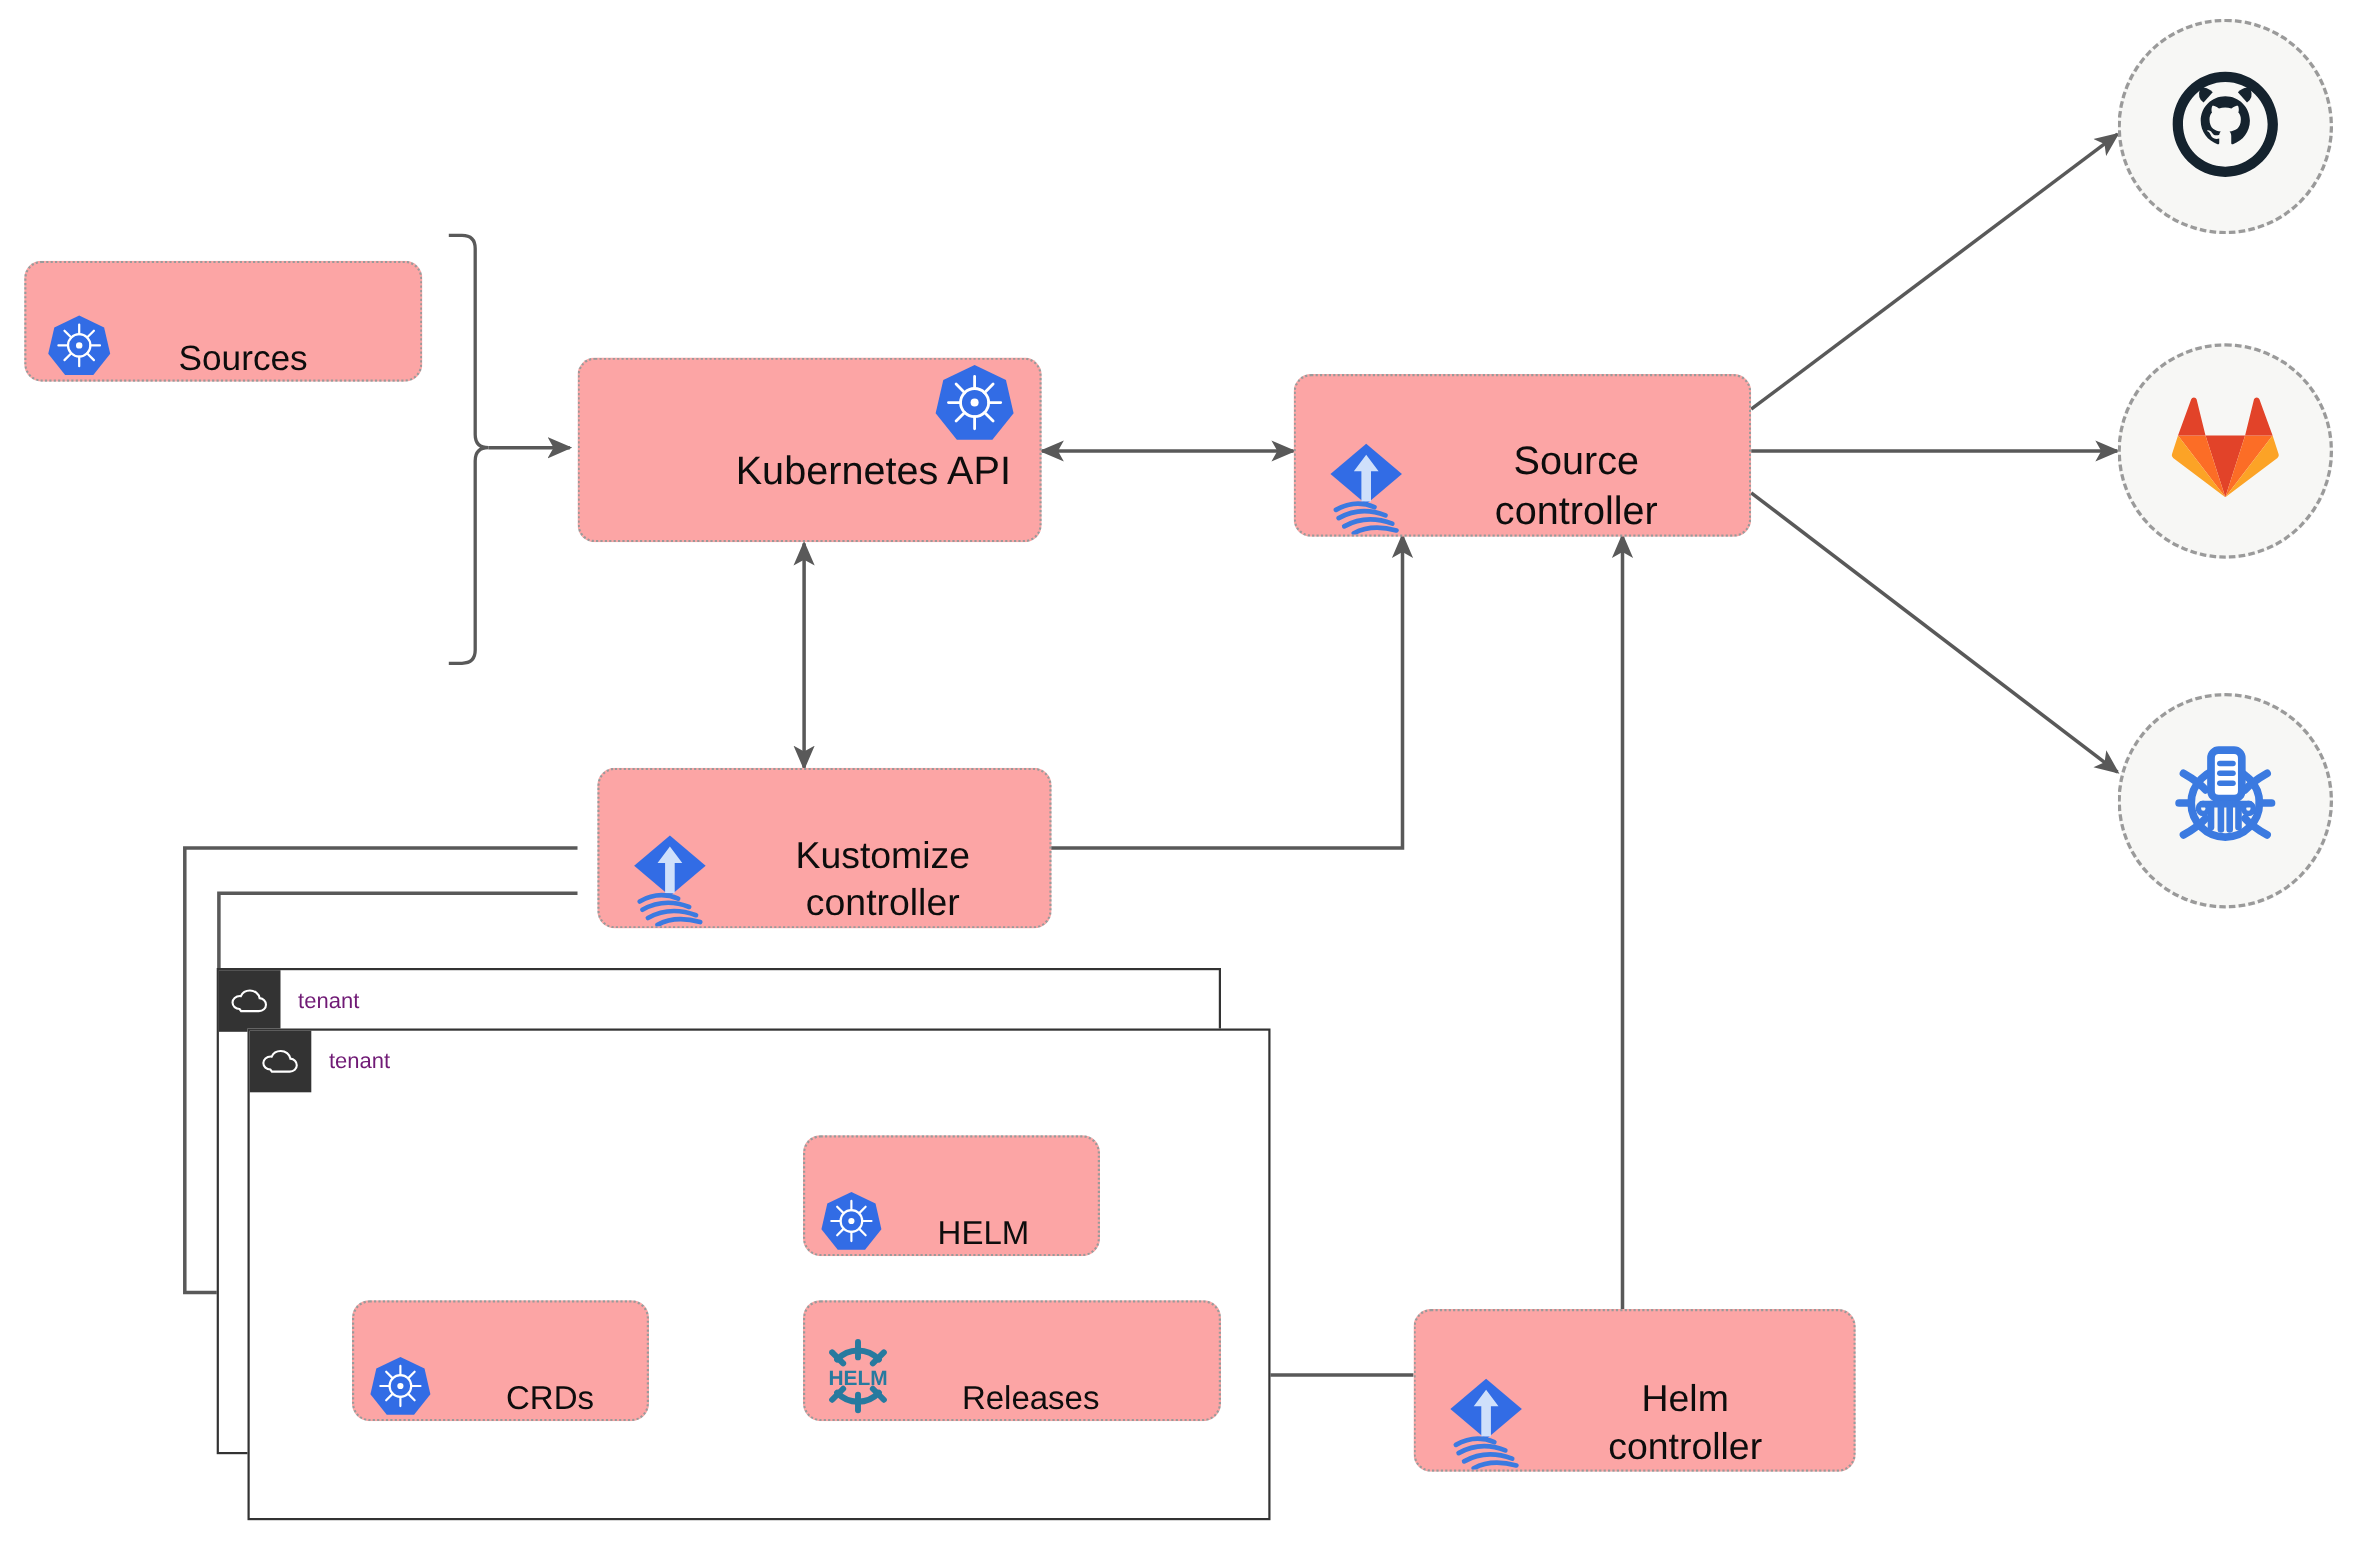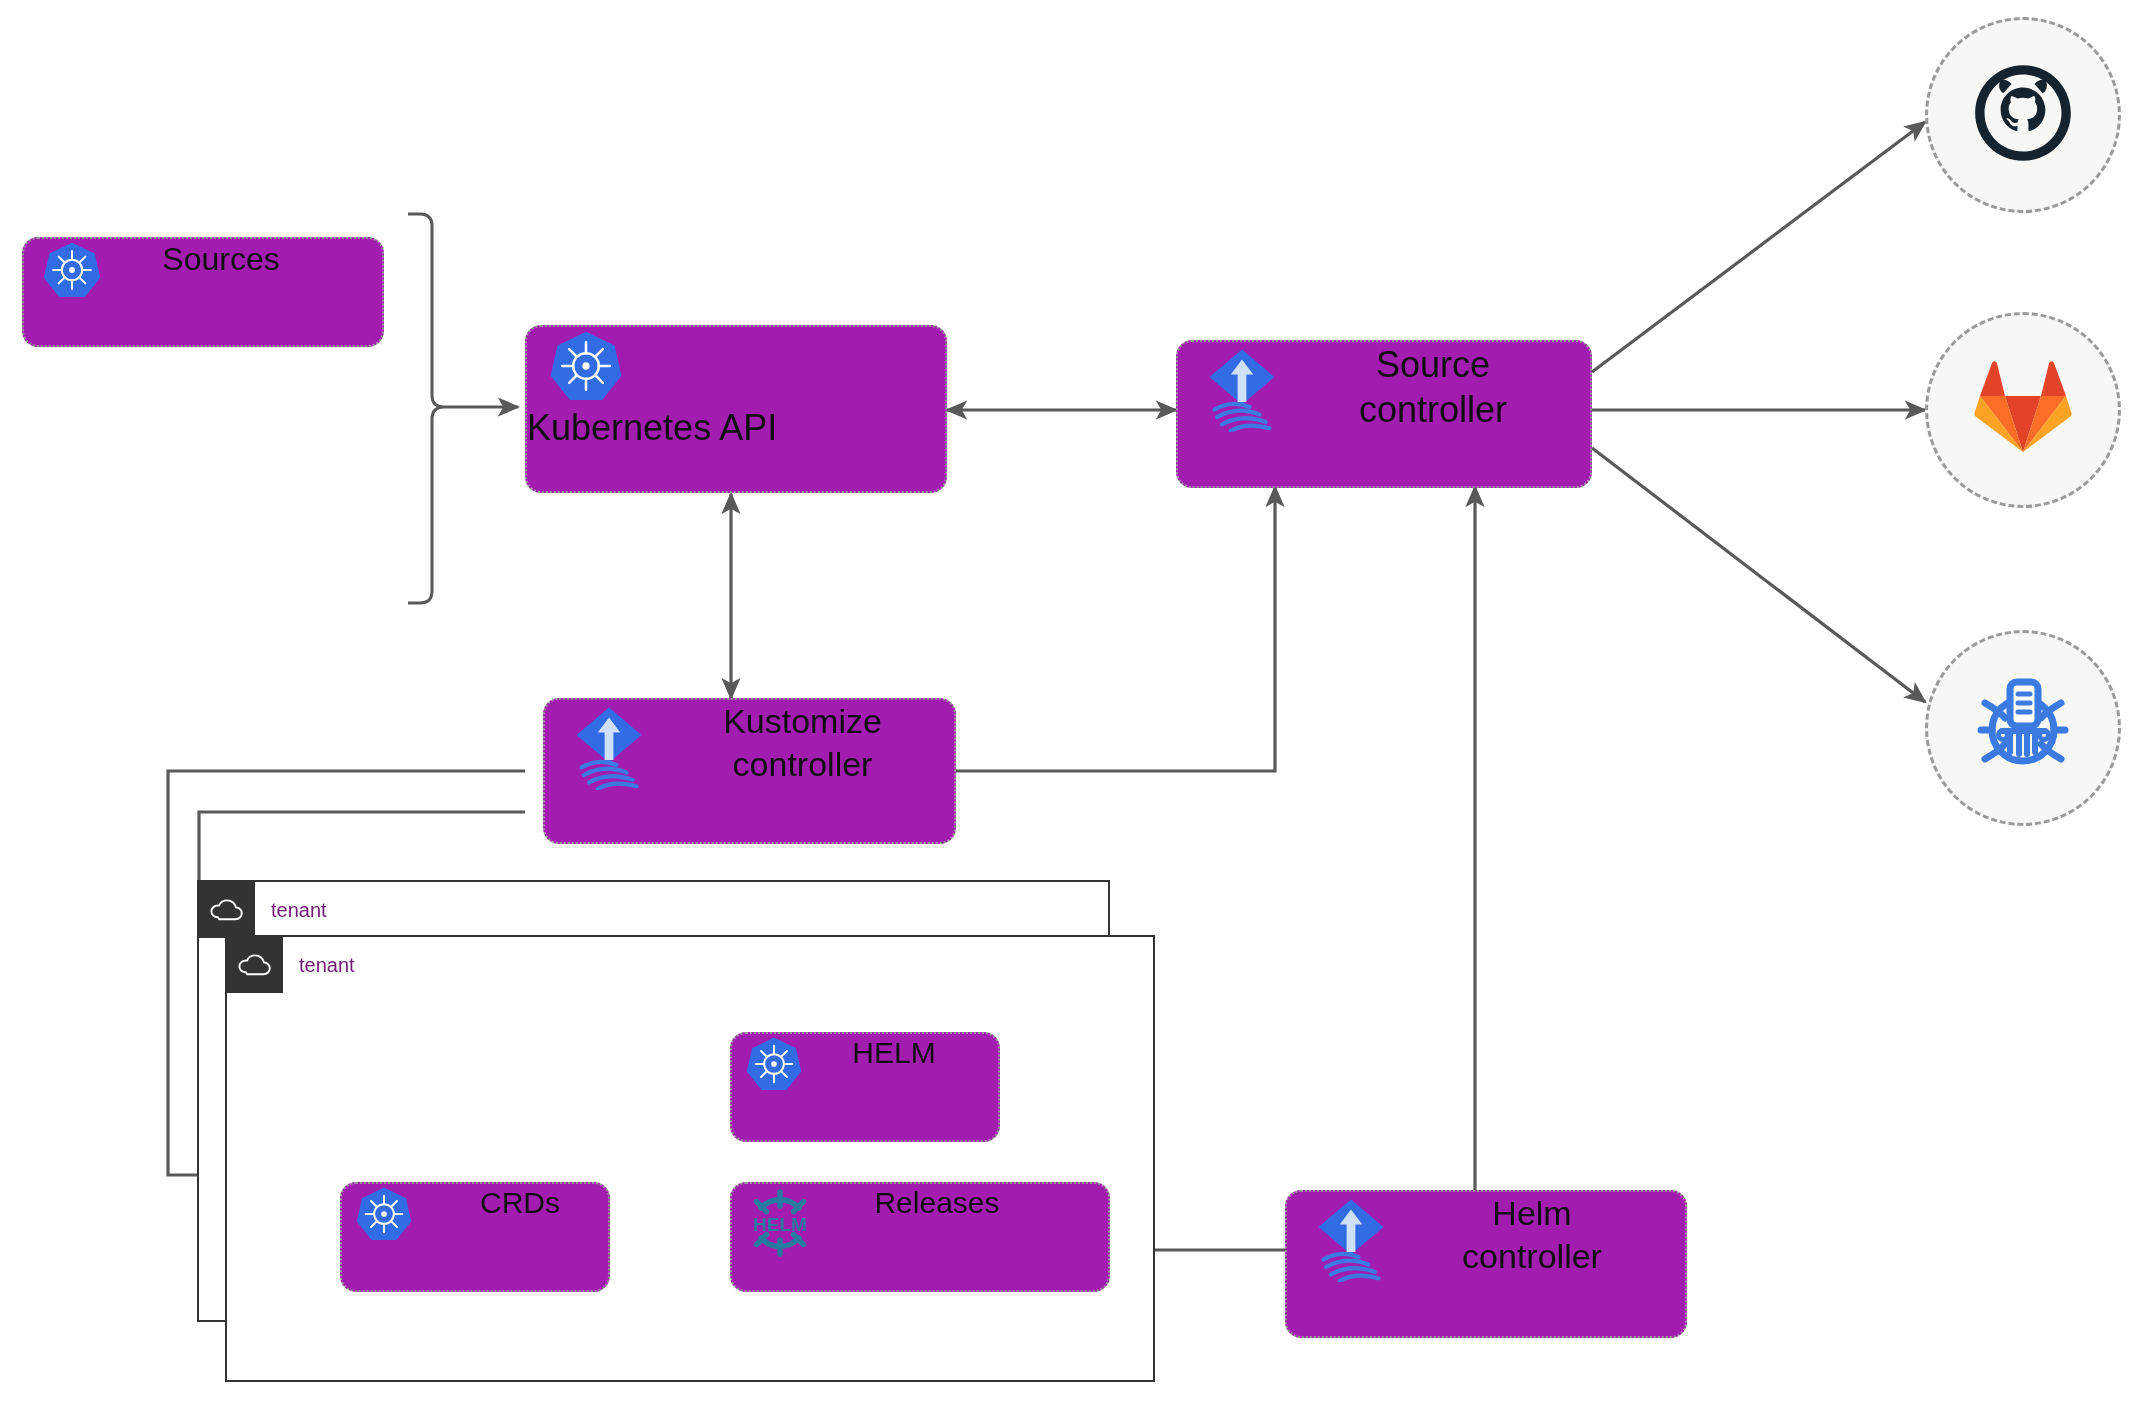--- a/index.html
+++ b/index.html
@@ -1,21 +1,21 @@
 <!DOCTYPE html>
 <html><head>
 <meta charset="utf-8">
 <style>
   html,body{margin:0;padding:0;background:#ffffff;}
   body{width:2144px;height:1407px;overflow:hidden;
        font-family:"Liberation Sans","DejaVu Sans",sans-serif;}
   #stage{position:relative;width:2144px;height:1407px;background:#fff;}
   svg.layer{position:absolute;left:0;top:0;width:2144px;height:1407px;}
-  .node{position:absolute;box-sizing:border-box;display:flex;align-items:flex-start;
-        background:#a21caf;border:2.5px dotted #9a9a9a;border-radius:16px;}
+  .node{position:absolute;box-sizing:border-box;display:flex;align-items:flex-end;
+        background:#fca5a5;border:2.5px dotted #9a9a9a;border-radius:16px;}
   .node .ico{flex:0 0 auto;display:flex;align-items:center;justify-content:center;}
   .node .lbl{flex:1 1 auto;text-align:center;color:#0d0d0d;line-height:1.25;
              white-space:pre-line;}
   .circ{position:absolute;box-sizing:border-box;border-radius:50%;
         background:#f7f7f5;border:3px dashed #9a9a9a;
         display:flex;align-items:center;justify-content:center;}
   .tenant{position:absolute;box-sizing:border-box;background:#ffffff;
           border:2.5px solid #333333;}
   .tenant .bar{position:absolute;left:0;top:0;width:56px;height:56px;background:#333333;
                display:flex;align-items:center;justify-content:center;}
@@ -176,21 +176,21 @@
           <circle cx="32" cy="32" r="10.5"></circle>
           <path d="M32 12.5v9M32 42.5v9M12.5 32h9M42.5 32h9M18.2 18.2l6.4 6.4M39.4 39.4l6.4 6.4M45.8 18.2l-6.4 6.4M24.6 39.4l-6.4 6.4"></path>
         </g>
         <circle cx="32" cy="32" r="3" fill="#fff"></circle>
       </g>
         </svg>
     </span>
     <span class="lbl" style="font-size:30px;padding-right:26px;">HELM</span>
   </div>
 
-  <div class="node" style="left:340px;top:1182px;width:270px;height:110px;gap:36px;">
+  <div class="node" style="left:320px;top:1182px;width:270px;height:110px;gap:36px;">
     <span class="ico" style="width:84px;">
       <svg width="60" height="60" viewBox="0 0 64 64">
           <g>
         <path d="M32 3.2 57.4 15.4 63.6 42.4 46.4 64H17.6L0.4 42.4 6.6 15.4Z" fill="#326ce5" transform="scale(0.92) translate(2.8,1)"></path>
         <g fill="none" stroke="#fff" stroke-width="2.1" stroke-linecap="round">
           <circle cx="32" cy="32" r="10.5"></circle>
           <path d="M32 12.5v9M32 42.5v9M12.5 32h9M42.5 32h9M18.2 18.2l6.4 6.4M39.4 39.4l6.4 6.4M45.8 18.2l-6.4 6.4M24.6 39.4l-6.4 6.4"></path>
         </g>
         <circle cx="32" cy="32" r="3" fill="#fff"></circle>
       </g>

